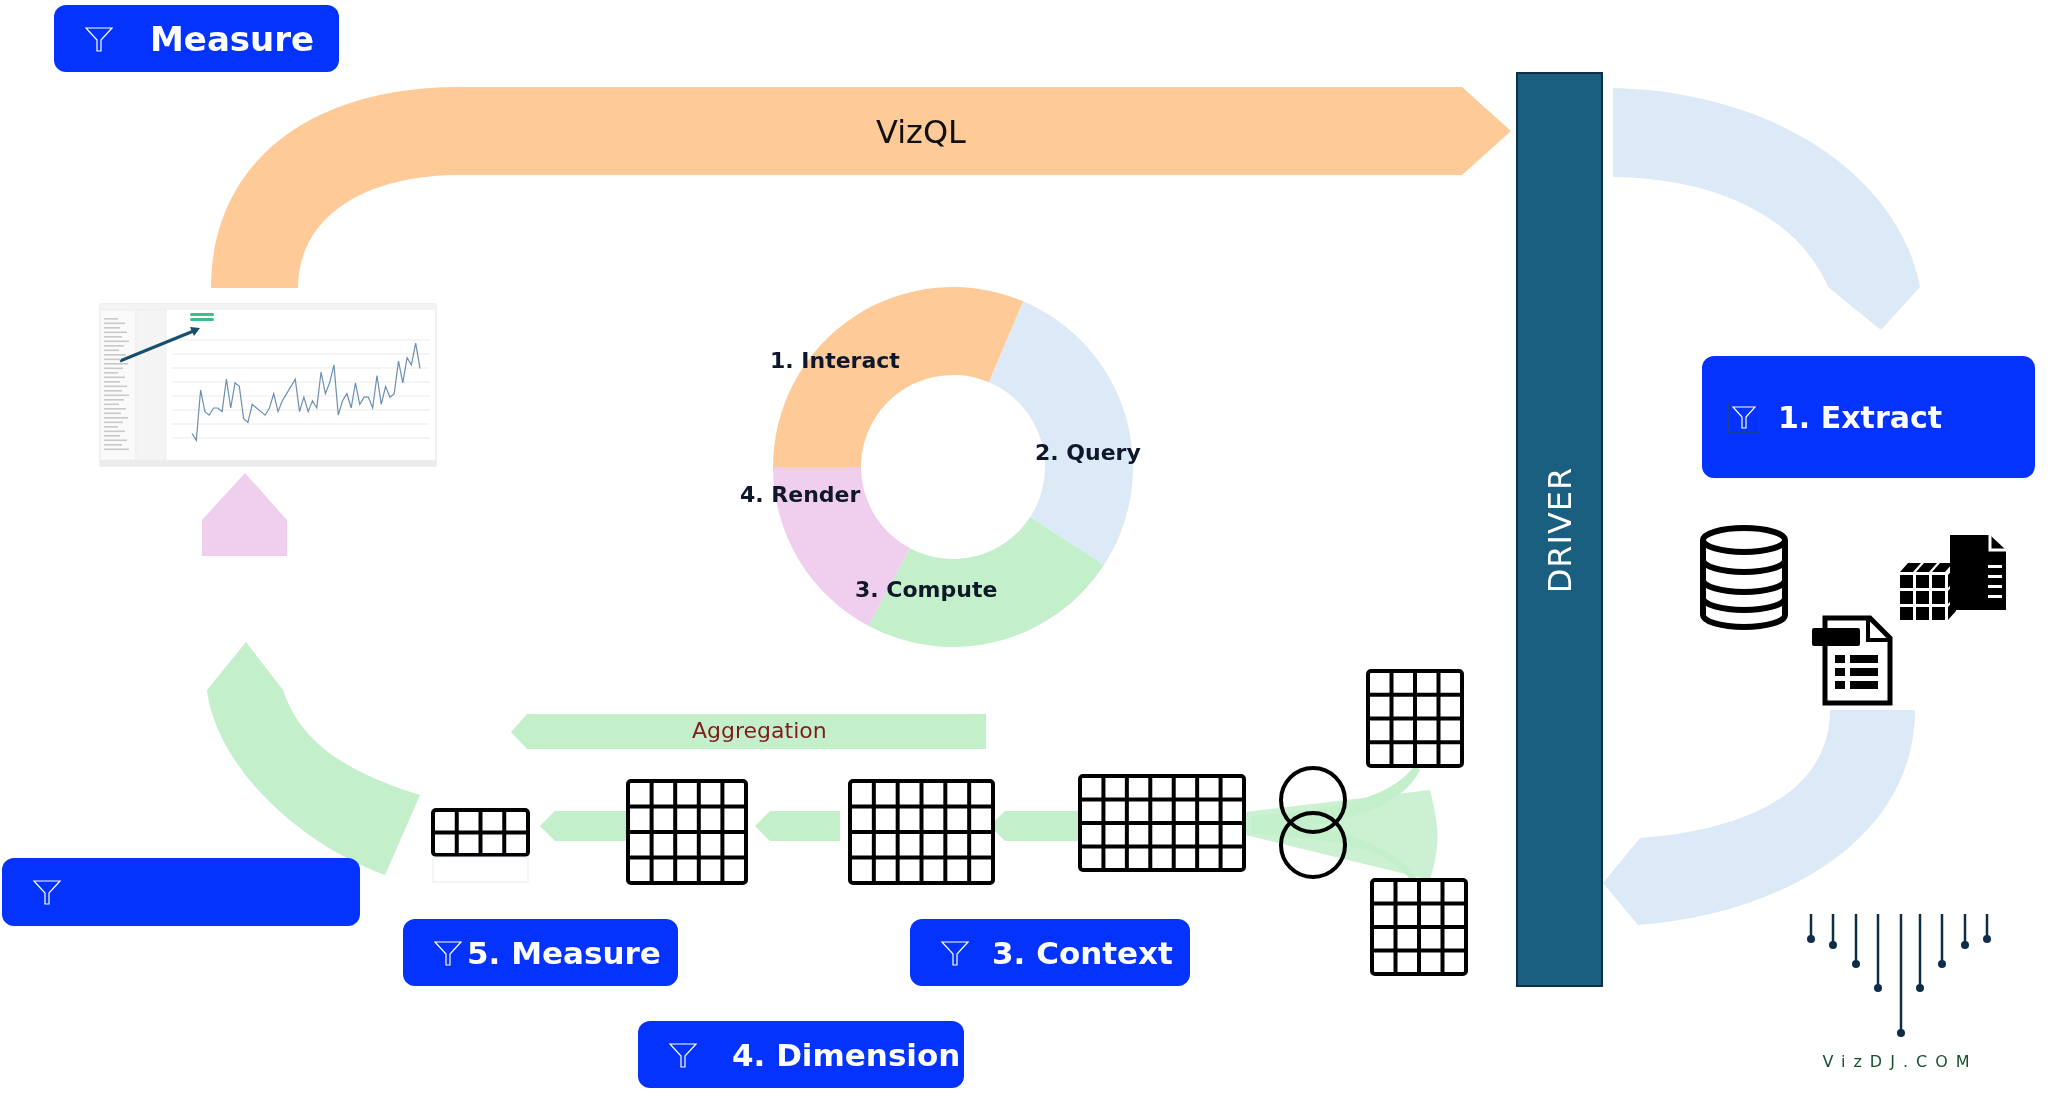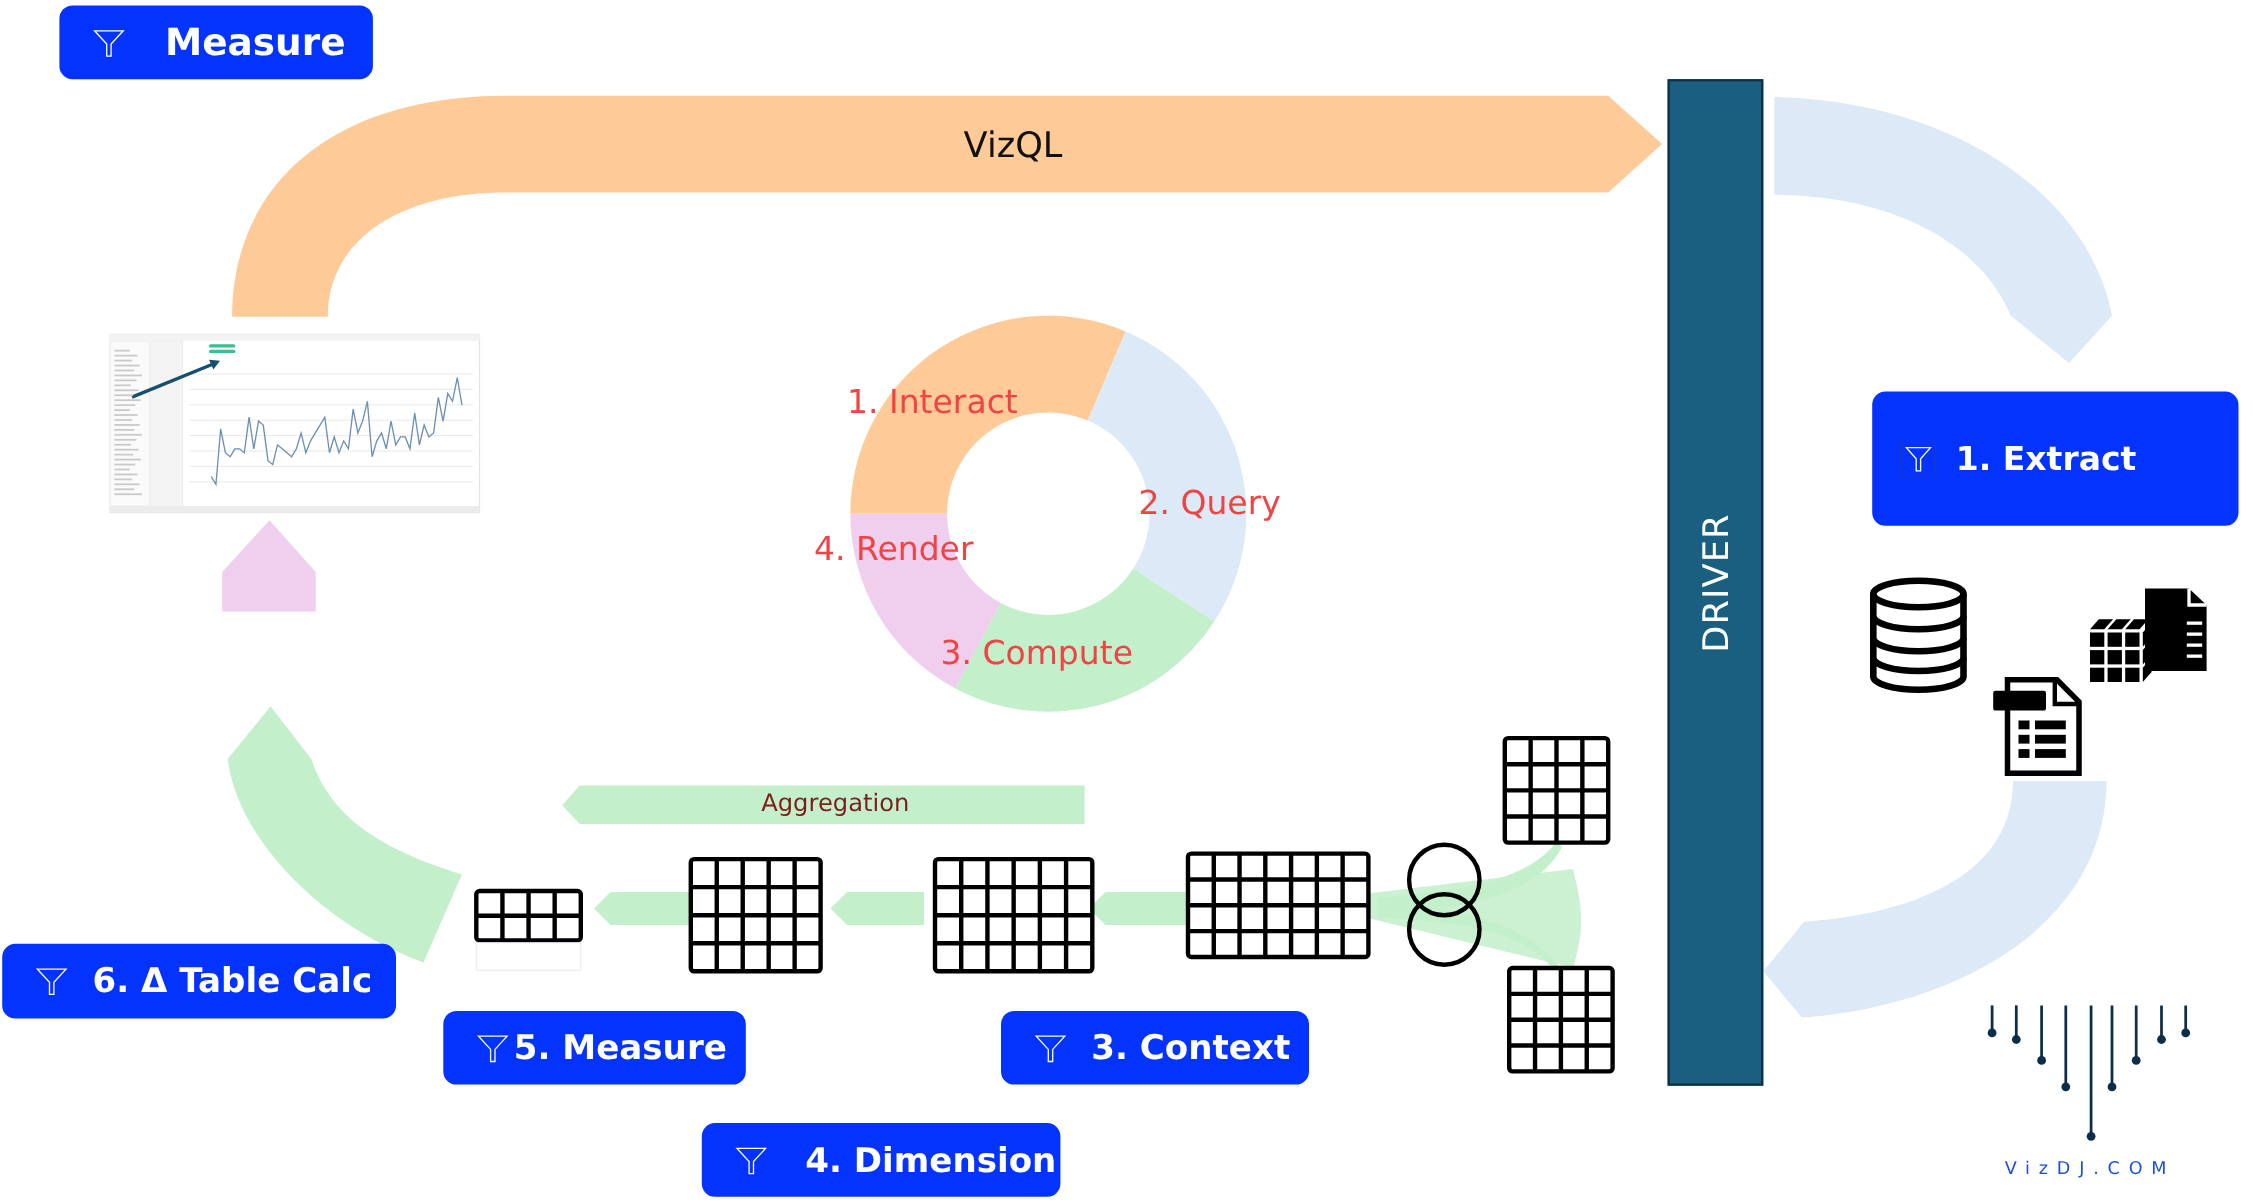--- a/index.html
+++ b/index.html
@@ -1,26 +1,26 @@
 <!DOCTYPE html>
 <html><head>
 <meta charset="utf-8">
 <style>
   html,body{margin:0;padding:0;background:#ffffff;}
   body{width:2048px;height:1094px;position:relative;overflow:hidden;font-family:"Liberation Sans",sans-serif;}
   svg#canvas{position:absolute;left:0;top:0;width:2048px;height:1094px;}
   .box{position:absolute;background:#0433ff;border-radius:12px;color:#fff;font-family:"DejaVu Sans",sans-serif;font-weight:bold;display:flex;align-items:center;box-sizing:border-box;}
   .box .lbl{white-space:nowrap;}
   .funnel{display:inline-block;width:30px;height:30px;}
-  .ring-label{position:absolute;font-family:"DejaVu Sans",sans-serif;font-weight:normal;color:#ef4444;font-size:30px;white-space:nowrap;}
+  .ring-label{position:absolute;font-family:"DejaVu Sans",sans-serif;font-weight:bold;color:#0f172a;font-size:22px;white-space:nowrap;}
   .vizql{position:absolute;font-family:"DejaVu Sans",sans-serif;color:#111;font-size:32px;}
   .agg{position:absolute;font-family:"DejaVu Sans",sans-serif;color:#7f1d1d;font-size:22px;}
   .driver{position:absolute;left:1516px;top:72px;width:87px;height:915px;background:#1a5f80;border:2px solid #0d3047;box-sizing:border-box;}
   .driver-text{position:absolute;left:50%;top:50%;transform:translate(-50%,-50%) rotate(-90deg);color:#fff;font-family:"DejaVu Sans",sans-serif;font-size:32px;letter-spacing:1px;white-space:nowrap;}
-  .logo-text{position:absolute;left:1820px;top:1052px;width:160px;text-align:center;font-family:"DejaVu Sans",sans-serif;font-size:16px;letter-spacing:8px;color:#1d4ed8;}
+  .logo-text{position:absolute;left:1820px;top:1052px;width:160px;text-align:center;font-family:"DejaVu Sans",sans-serif;font-size:16px;letter-spacing:8px;color:#14532d;}
 </style>
 </head>
 <body>
 
 <svg id="canvas" viewBox="0 0 2048 1094" xmlns="http://www.w3.org/2000/svg">
 
   <path d="M211,288 C211,170 300,87 460,87 L1462,87 L1511,131 L1462,175 L460,175 C360,175 298,220 298,288 Z" fill="#fecb98"></path>
 
   <path d="M1613,88 C1780,92 1900,180 1920,287 L1881,330 L1828,287 C1800,220 1720,178 1613,177 Z" fill="#dce9f6"></path>
 
@@ -261,21 +261,20 @@
         <path d="M4,5 L26,5 L17,15 L17,26 L13,26 L13,15 Z" fill="none" stroke="#fff" stroke-width="1.2"></path>
       </svg>
     <span class="lbl" style="margin-left:18px;">1. Extract</span>
   </div>
 </div>
 
 <div class="box" style="left:2px;top:858px;width:358px;height:68px;font-size:31px;padding-left:30px;">
   <svg class="funnel" viewBox="0 0 30 30">
       <path d="M2,4 L28,4 L17,16 L17,27 L13,27 L13,16 Z" fill="none" stroke="#fff" stroke-width="1.2"></path>
     </svg>
-  <span class="lbl" style="margin-left:22px;">6. Δ Table Calc</span>
 </div>
 
 <div class="box" style="left:403px;top:919px;width:275px;height:67px;font-size:31px;padding-left:30px;">
   <svg class="funnel" viewBox="0 0 30 30">
       <path d="M2,4 L28,4 L17,16 L17,27 L13,27 L13,16 Z" fill="none" stroke="#fff" stroke-width="1.2"></path>
     </svg>
   <span class="lbl" style="margin-left:4px;">5. Measure</span>
 </div>
 
 <div class="box" style="left:910px;top:919px;width:280px;height:67px;font-size:31px;padding-left:30px;">

